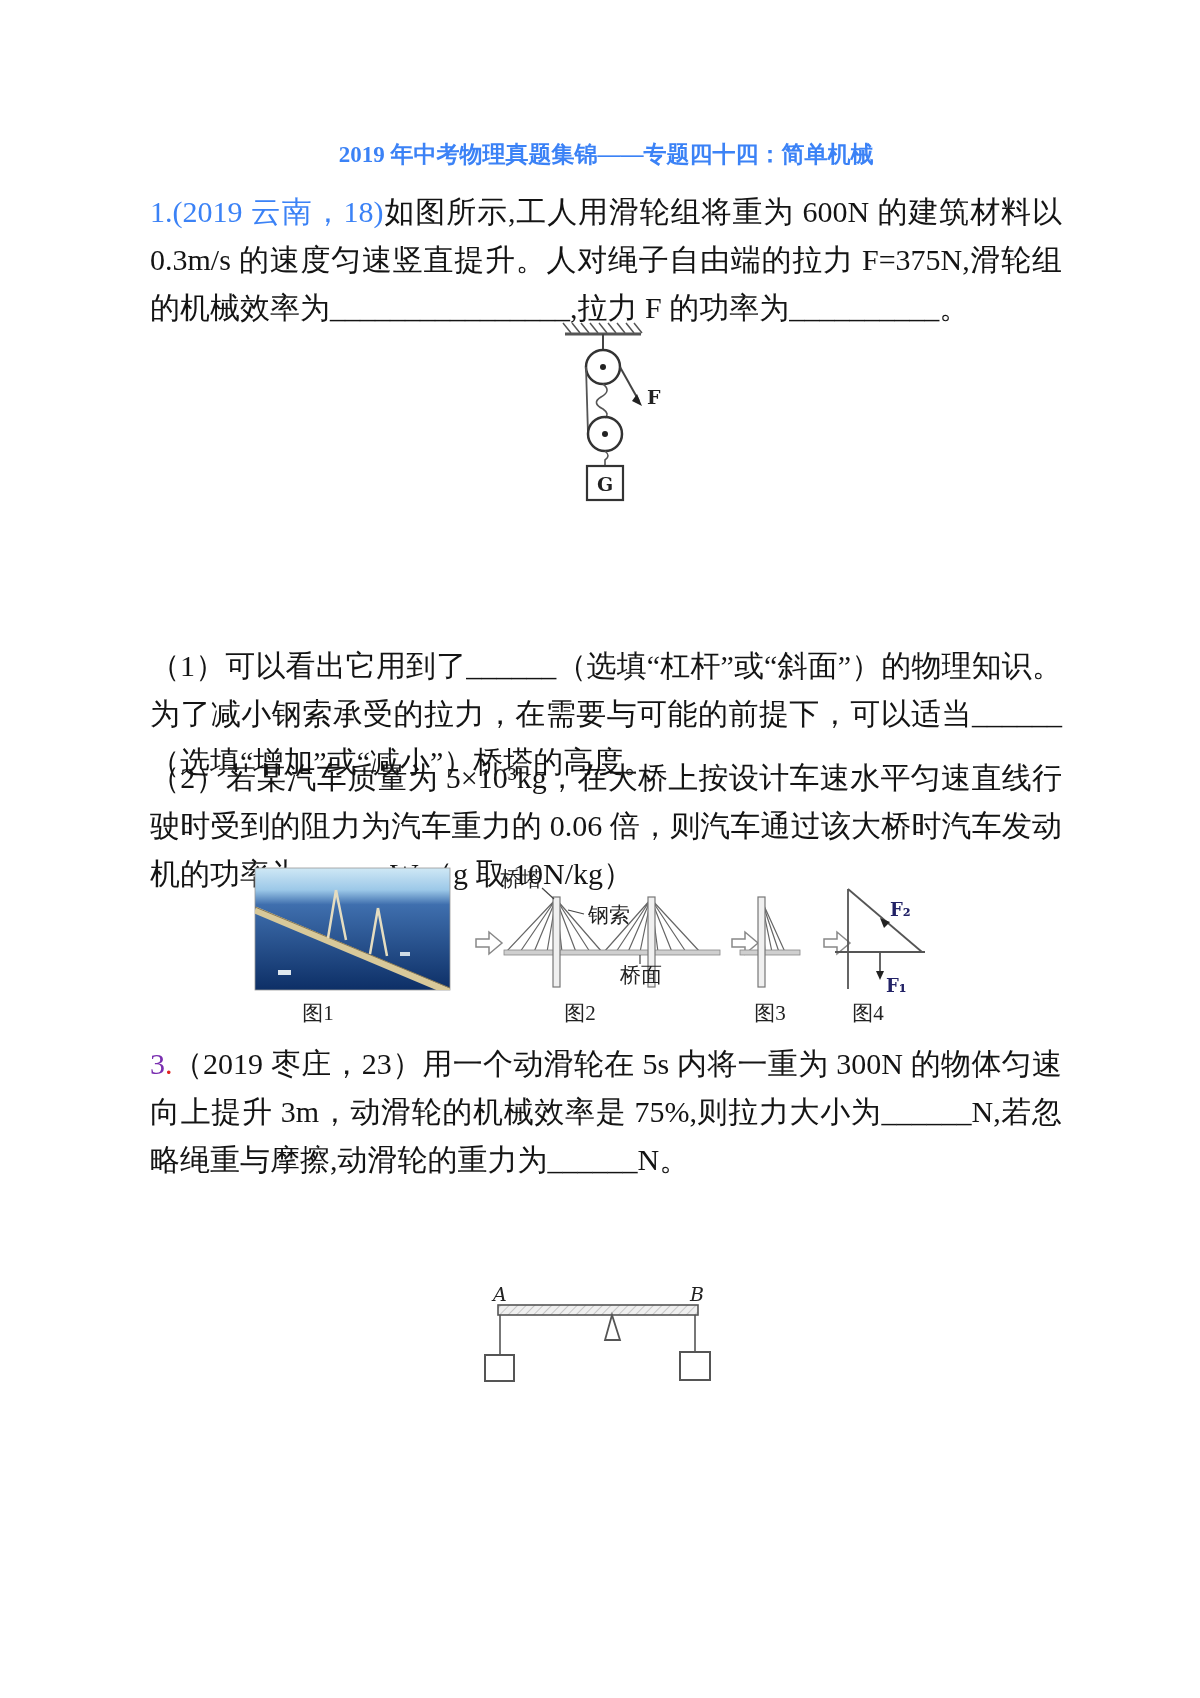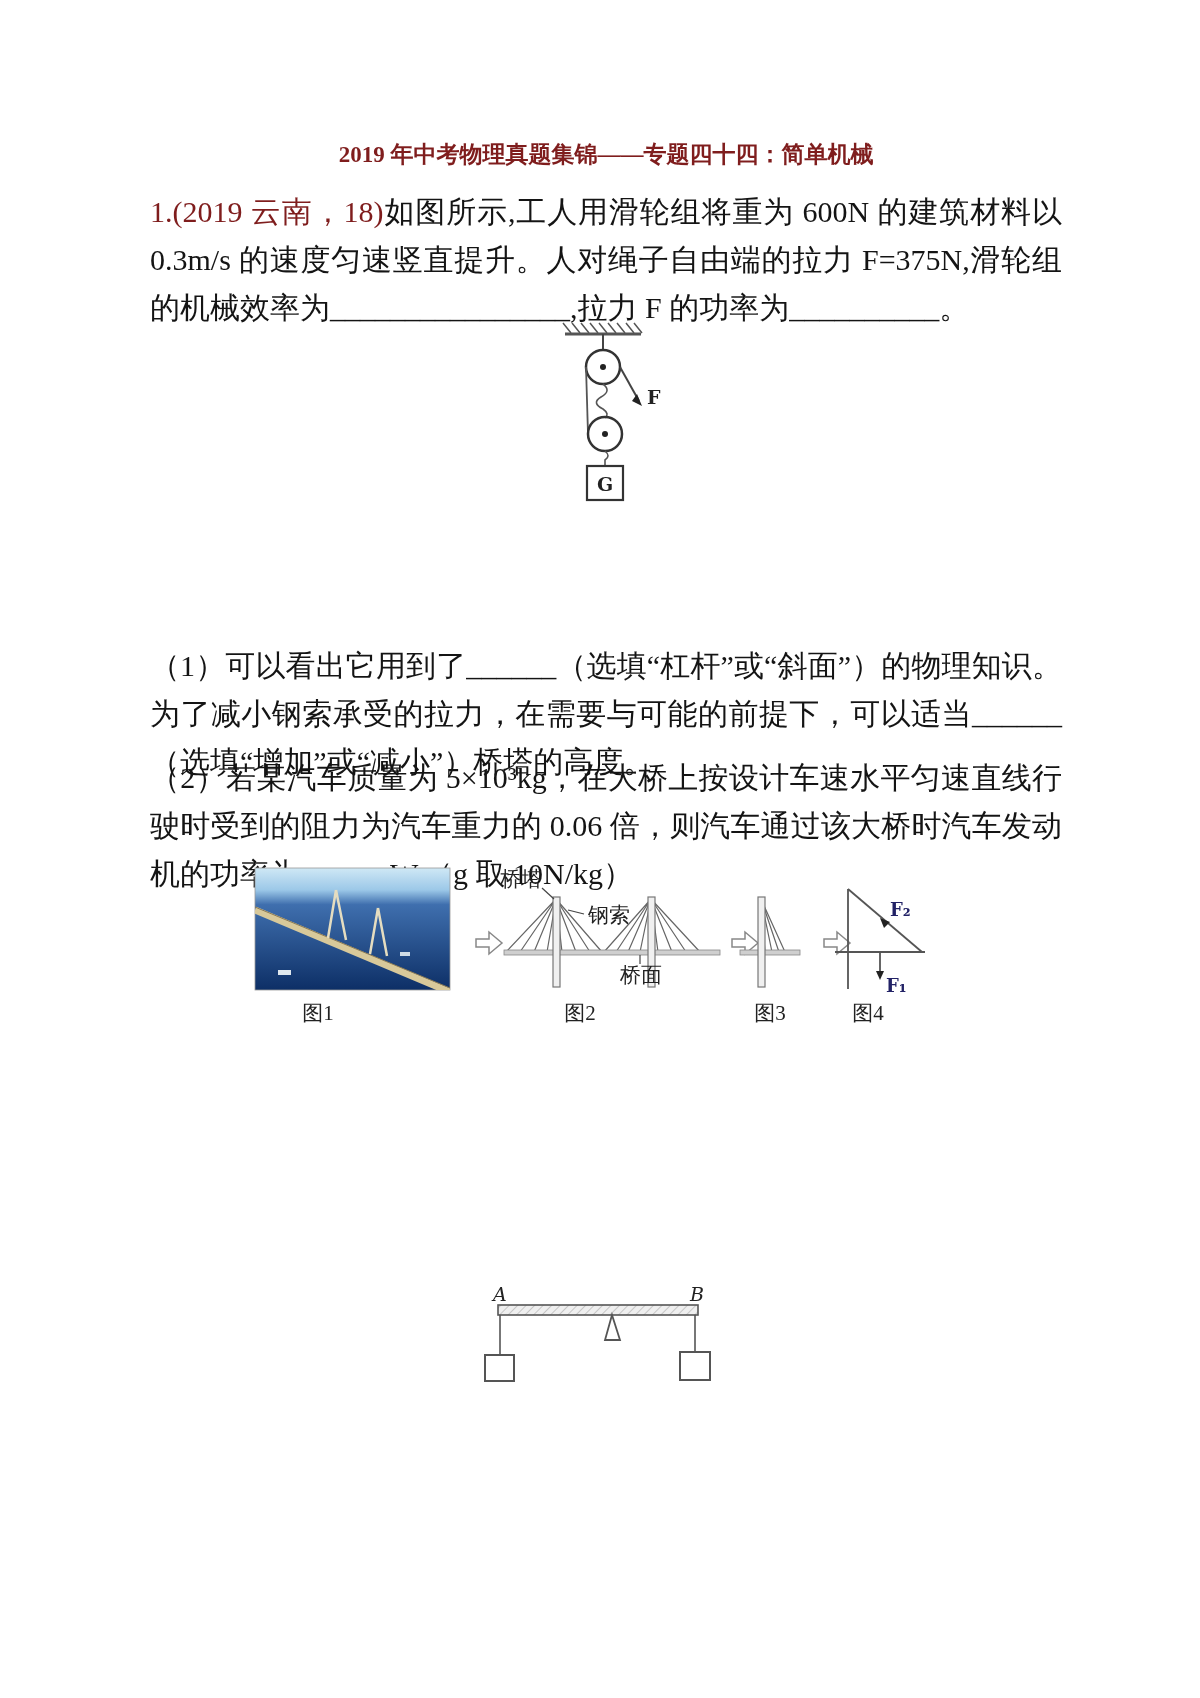--- a/index.html
+++ b/index.html
@@ -9,21 +9,21 @@
     overflow:hidden;
   }
   .doc-title {
     position:absolute; left:150px; width:912px; top:140px;
     text-align:center; font-weight:bold; font-size:23px; line-height:30px;
   }
   .para {
     position:absolute; left:150px; width:912px;
     font-size:30px; line-height:48px; text-align:justify;
   }
-  .c-blue   { color:#7f1d1d; }
+  .c-blue   { color:#3b82f6; }
   .c-purple { color:#7a2fb0; }
   .c-red    { color:#e02222; }
   .fig { position:absolute; }
   svg text { font-family:"Liberation Serif","DejaVu Serif",serif; }
   .cjk-label { font-size:21px; fill:#222; }
   .cap { font-size:21px; fill:#222; }
   .flabel { font-family:"DejaVu Serif","DejaVu Sans",serif; font-weight:bold; font-size:18px; fill:#222266; }
   .glabel { font-family:"DejaVu Serif","DejaVu Sans",serif; font-weight:bold; font-size:19px; fill:#222; }
   .itlabel { font-family:"DejaVu Serif",serif; font-style:italic; font-size:19px; fill:#222; }
 </style>
@@ -123,20 +123,21 @@
     </g>
     <text x="640" y="64" class="flabel">F₂</text>
     <text x="636" y="140" class="flabel">F₁</text>
 
     <text x="68" y="168" text-anchor="middle" class="cap">图1</text>
     <text x="330" y="168" text-anchor="middle" class="cap">图2</text>
     <text x="520" y="168" text-anchor="middle" class="cap">图3</text>
     <text x="618" y="168" text-anchor="middle" class="cap">图4</text>
   </svg>
 
+  <div class="para" style="top:1040px;"><span class="c-purple">3</span><span class="c-red">.</span><span>（2019 枣庄，23）用一个动滑轮在 5s 内将一重为 300N 的物体匀速向上提升 3m，动滑轮的机械效率是 75%,则拉力大小为______N,若忽略绳重与摩擦,动滑轮的重力为______N。</span></div>
 
 
   <svg class="fig" style="left:445px; top:1284px;" width="330" height="120" viewBox="0 0 330 120">
     <defs>
       <pattern id="hatch" width="6" height="6" patternUnits="userSpaceOnUse" patternTransform="rotate(45)">
         <rect width="6" height="6" fill="#efefef"></rect>
         <line x1="0" y1="0" x2="0" y2="6" stroke="#aaa" stroke-width="1.2"></line>
       </pattern>
     </defs>
     <text x="48" y="17" class="itlabel">A</text>

